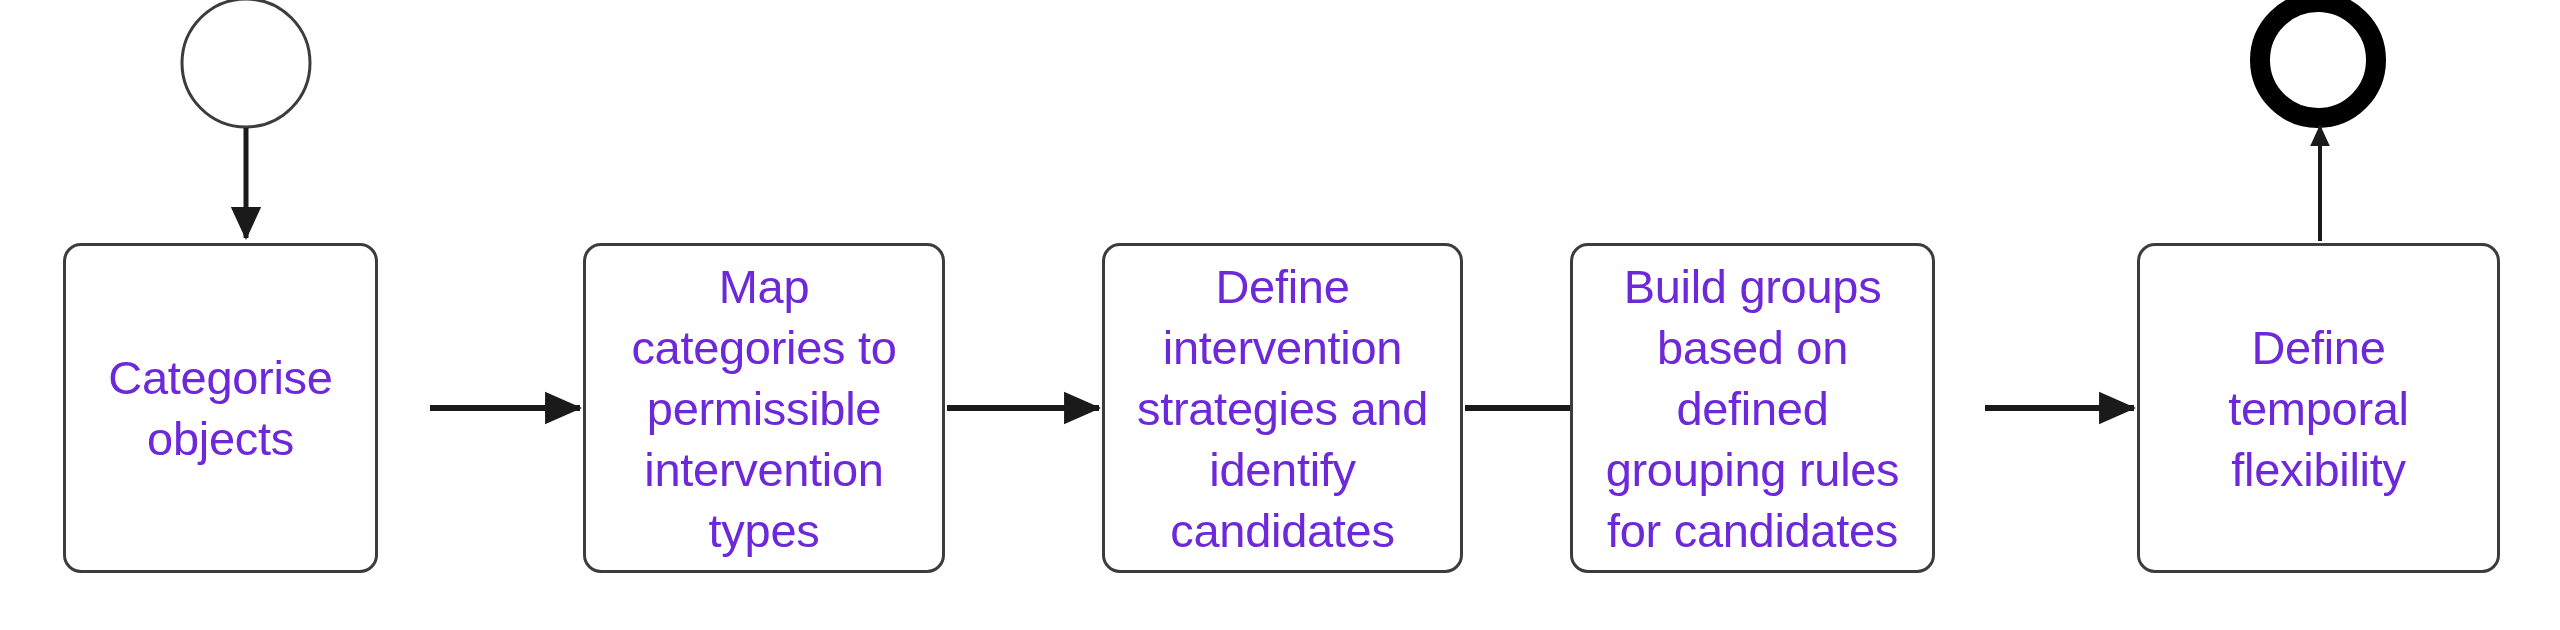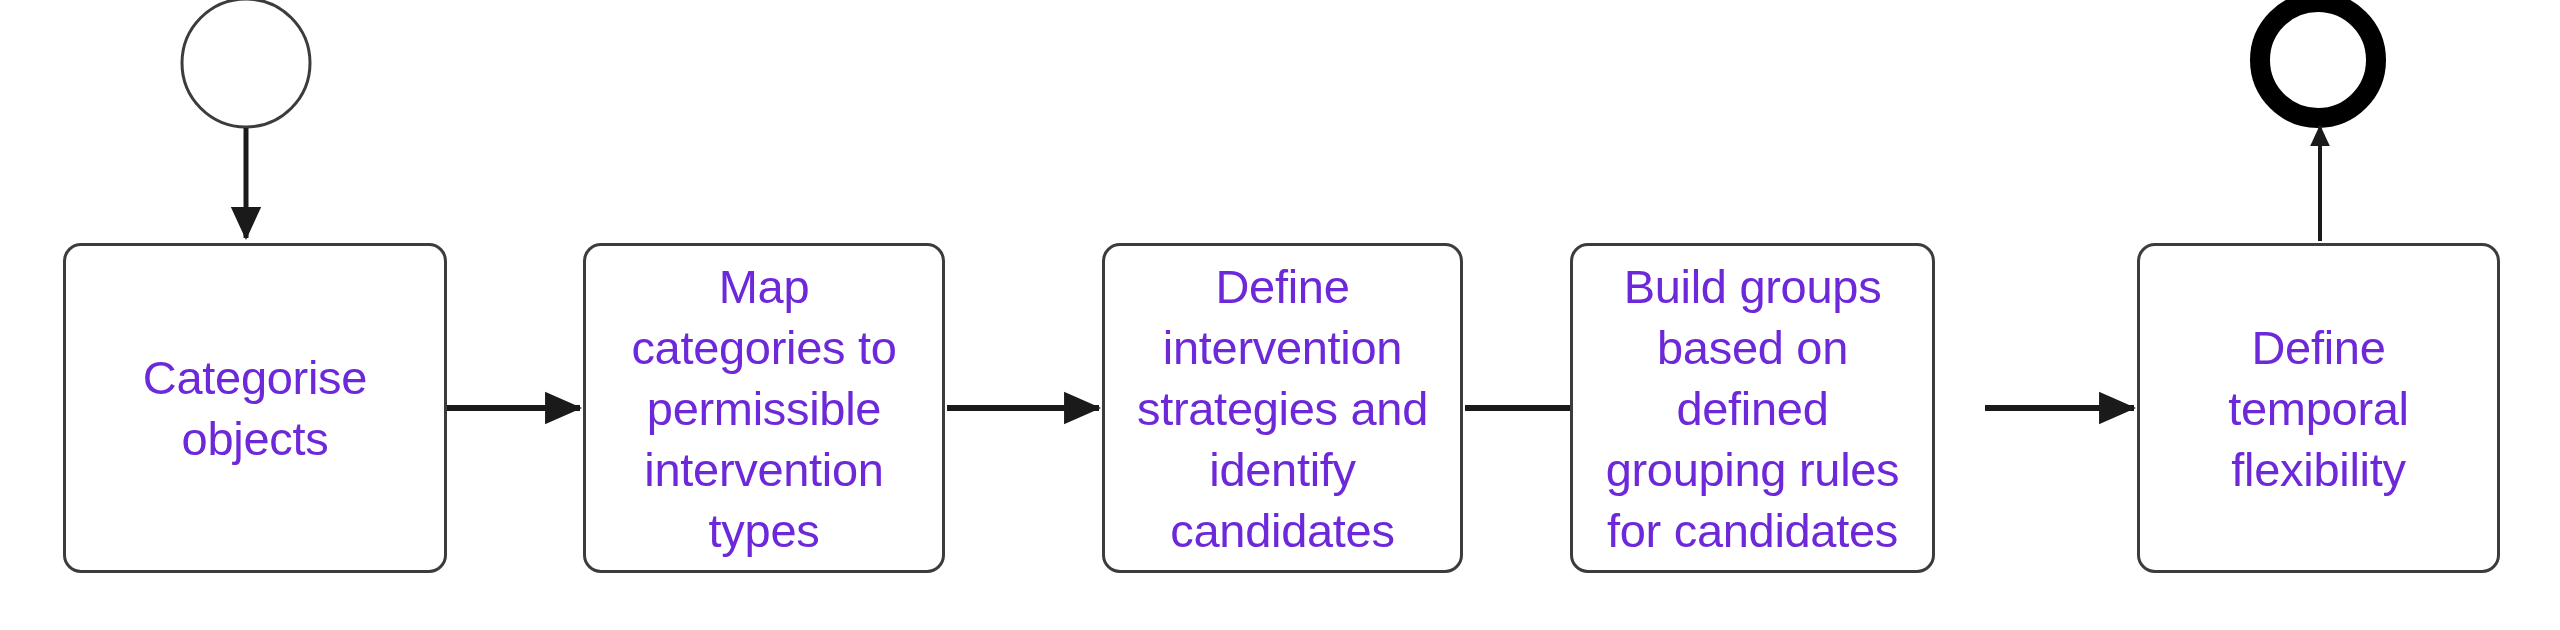--- a/index.html
+++ b/index.html
@@ -77,21 +77,21 @@
 
     <line x1="947" y1="408" x2="1099" y2="408" stroke="#1a1a1a" stroke-width="6" marker-end="url(#arrow-right)"></line>
 
     <line x1="1465" y1="408" x2="1615" y2="408" stroke="#1a1a1a" stroke-width="6" marker-end="url(#arrow-right)"></line>
 
     <line x1="1985" y1="408" x2="2134" y2="408" stroke="#1a1a1a" stroke-width="6" marker-end="url(#arrow-right)"></line>
 
     <line x1="2320" y1="241" x2="2320" y2="126" stroke="#1a1a1a" stroke-width="4" marker-end="url(#arrow-up)"></line>
   </svg>
 
-  <div class="node-box" style="left:63px; top:243px; width:384px; height:330px;">
+  <div class="node-box" style="left:63px; top:243px; width:315px; height:330px;">
     <span class="node-label">Categorise
 objects</span>
   </div>
 
   <div class="node-box" style="left:583px; top:243px; width:362px; height:330px;">
     <span class="node-label">Map
 categories to
 permissible
 intervention
 types</span>

